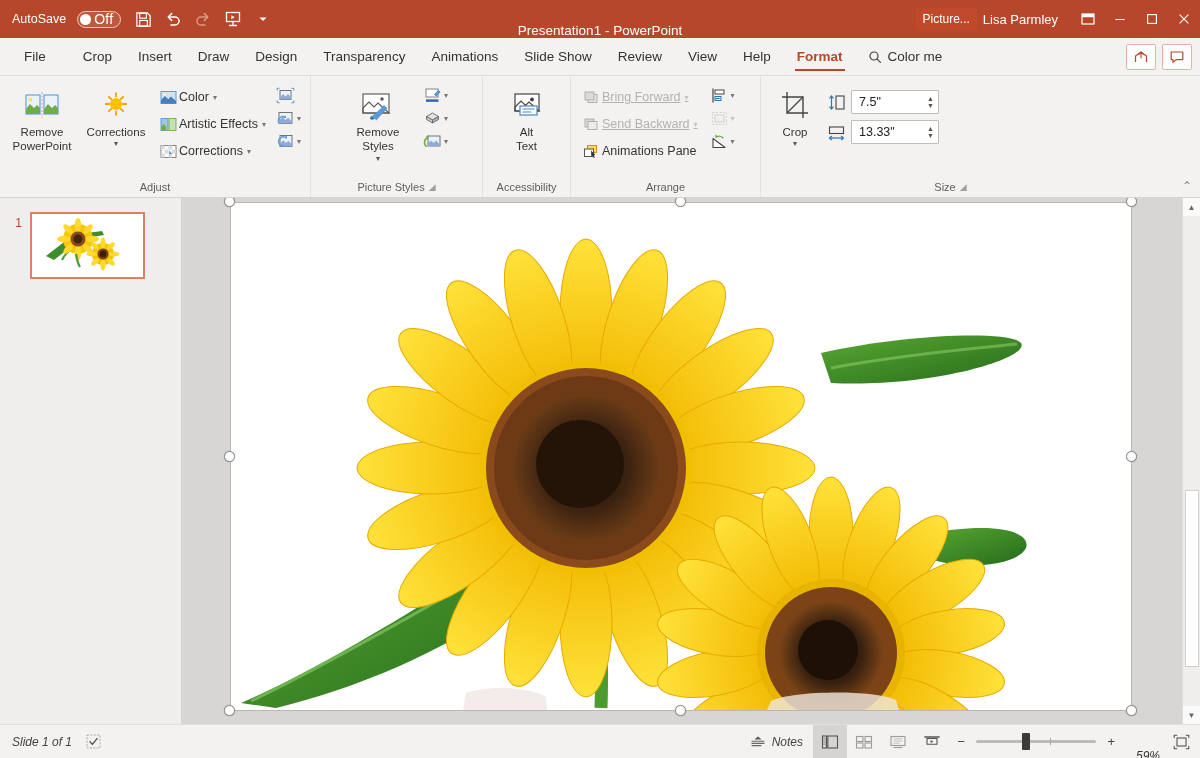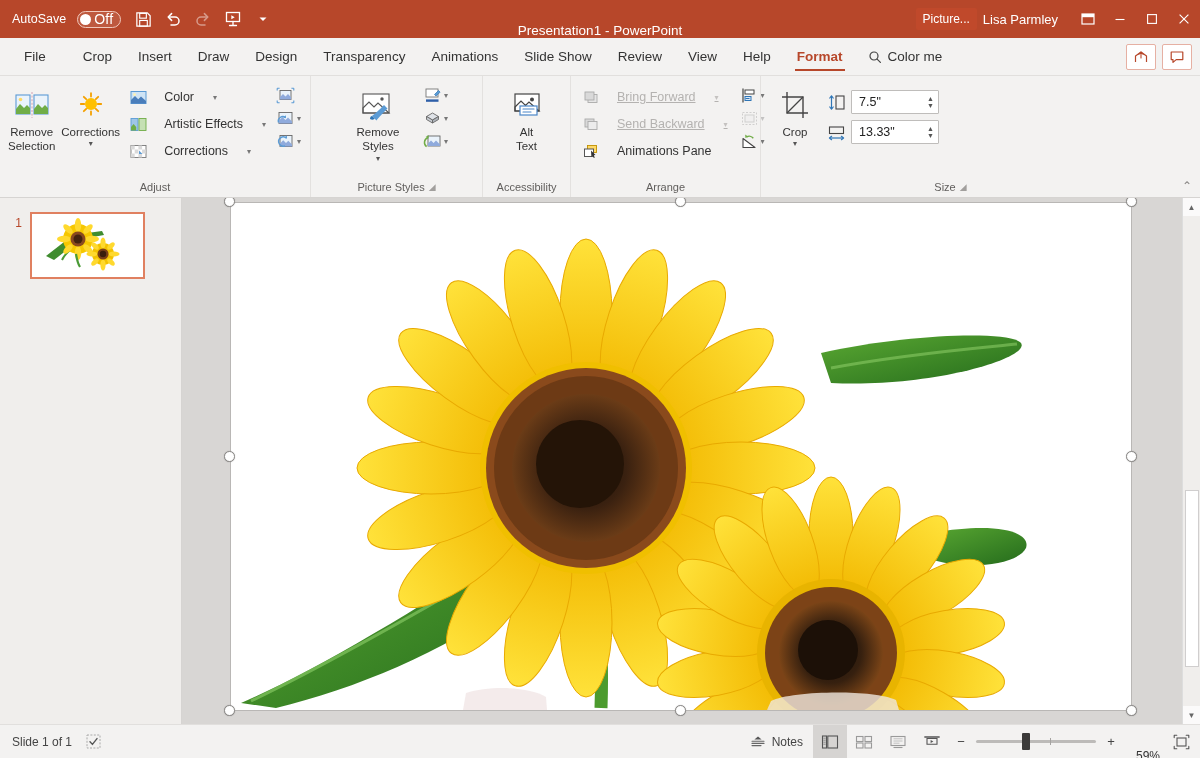--- a/index.html
+++ b/index.html
@@ -98,21 +98,21 @@
     width: 74px; padding: 4px 2px; border-radius: 2px; cursor: default;
   }
   .bigbtn .bi { height: 36px; display: flex; align-items: flex-end; justify-content: center; }
   .bigbtn .bl {
     font-size: 11.5px; color: #333; text-align: center; line-height: 1.25; margin-top: 3px;
   }
   .bigbtn .caret { font-size: 8px; color: #555; line-height: 1; margin-top: 1px; }
 
   .smallcol { display: flex; flex-direction: column; gap: 1px; padding-top: 2px; }
   .smallbtn {
-    display: flex; align-items: center; gap: 17px; height: 26px;
+    display: flex; align-items: center; gap: 2px; height: 26px;
     padding: 0 5px; border-radius: 2px; font-size: 12.5px; color: #333; white-space: nowrap;
   }
   .smallbtn.disabled { color: #b4b2b0; text-decoration: underline; }
   .smallbtn .si { width: 18px; height: 18px; display: flex; align-items: center; justify-content: center; flex-shrink: 0; }
   .smallbtn .caret { font-size: 8px; color: #777; margin-left: 2px; }
   .smallbtn.disabled .caret { color: #c4c2c0; }
 
   .iconcol { display: flex; flex-direction: column; gap: 2px; padding-top: 3px; }
   .iconbtn {
     display: flex; align-items: center; gap: 2px; padding: 2px 3px; border-radius: 2px;
@@ -171,21 +171,21 @@
     flex-direction: column; align-items: center; z-index: 10;
   }
   .vs-arrow { width: 18px; height: 18px; display: flex; align-items: center; justify-content: center;
               font-size: 8px; color: #666; background: #fbfafa; }
   .vs-track { flex: 1; width: 18px; position: relative; }
   .vs-thumb { position: absolute; left: 2px; right: 2px; background: #fff; border: 1px solid #d0cece; }
 
   
   .statusbar {
     height: 34px; background: #f3f2f1; border-top: 1px solid #e1dfdd;
-    display: flex; align-items: center; flex-shrink: 0; font-size: 12px; color: #444;
+    display: flex; align-items: center; flex-shrink: 0; font-size: 12px; color: #444; font-style: italic;
   }
   .sb-left { display: flex; align-items: center; gap: 14px; padding-left: 12px; }
   .sb-right { margin-left: auto; display: flex; align-items: center; height: 100%; }
   .notes-btn { display: flex; align-items: center; gap: 6px; padding: 0 10px; height: 100%; }
   .viewbtn { width: 34px; height: 100%; display: flex; align-items: center; justify-content: center; }
   .viewbtn.active { background: #d6d4d2; }
   .zoomwrap { display: flex; align-items: center; gap: 9px; padding: 0 8px 0 6px; }
   .zoom-track { width: 120px; height: 3px; background: #bdbbb9; position: relative; border-radius: 2px; }
   .zoom-knob {
     position: absolute; left: 46px; top: -7px; width: 8px; height: 17px;
@@ -323,21 +323,21 @@
               <rect x="3" y="5" width="14" height="19" fill="#eaf3fb" stroke="#5b9bd5" stroke-width="1.1"></rect>
               <path d="M3 19l4-5 4 4 3-3 3 3v6H3z" fill="#70ad47"></path>
               <circle cx="7.5" cy="9.5" r="1.8" fill="#ffd966"></circle>
               <rect x="21" y="5" width="14" height="19" fill="#eaf3fb" stroke="#5b9bd5" stroke-width="1.1"></rect>
               <path d="M21 19l4-5 4 4 3-3 3 3v6H21z" fill="#70ad47"></path>
               <path d="M19 2v26" stroke="#d2a0b4" stroke-width="1" stroke-dasharray="2 1.6"></path>
             </svg>
           </span>
           <span class="bl">
             <span>Remove</span><br>
-            <span>Selection</span>
+            <span>PowerPoint</span>
           </span>
         </div>
 
         <div class="bigbtn">
           <span class="bi">
             <svg width="34" height="32" viewBox="0 0 34 32">
               <circle cx="17" cy="14" r="6" fill="#ffc000"></circle>
               <g stroke="#f4a000" stroke-width="1.8" stroke-linecap="round">
                 <path d="M17 3.2v3.4M17 21.4v3.4M6.8 14h3.4M23.8 14h3.4M9.8 6.8l2.4 2.4M21.8 18.8l2.4 2.4M24.2 6.8l-2.4 2.4M12.2 18.8l-2.4 2.4"></path>
               </g>

